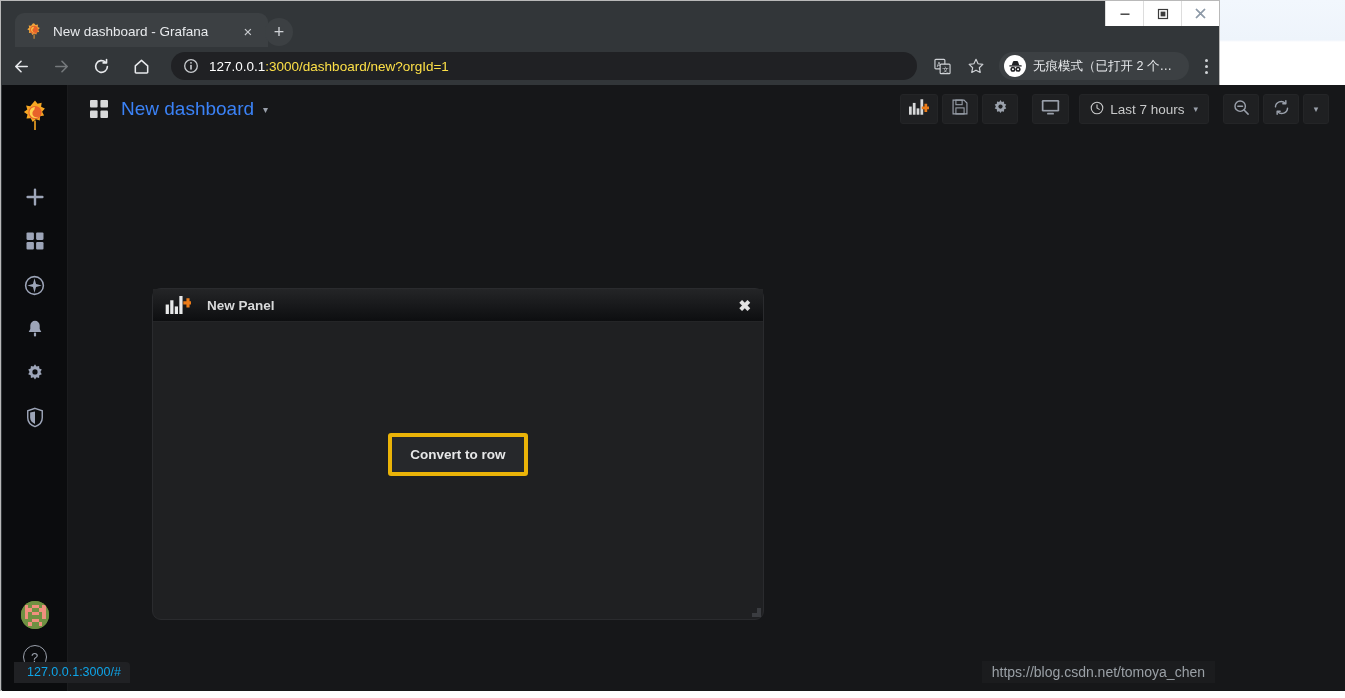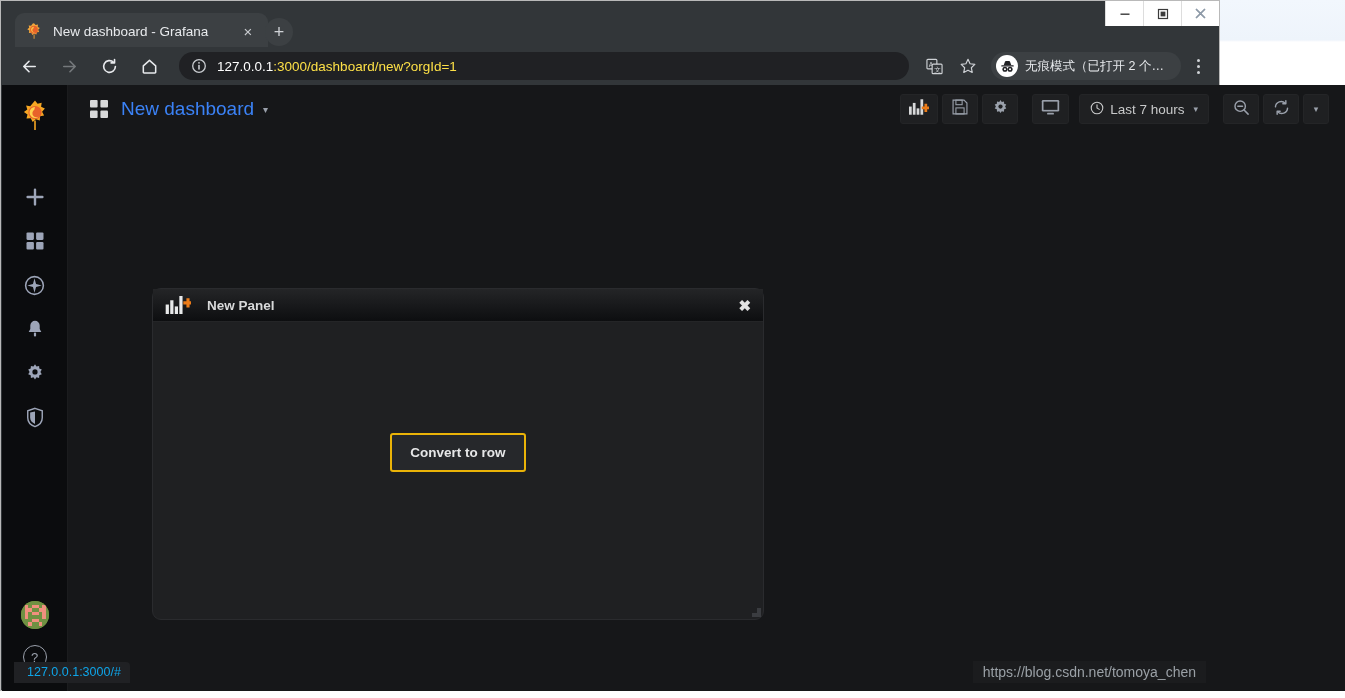--- a/index.html
+++ b/index.html
@@ -73,21 +73,21 @@
     width: 28px; height: 28px; border-radius: 50%;
     background: #3c4043;
     display: flex; align-items: center; justify-content: center;
     color: #cfd2d6; font-size: 18px; line-height: 1;
   }
 
   
   #toolbar {
     position: absolute; left: 0; top: 46px; right: 0; height: 38px;
     background: #323639;
-    display: flex; align-items: center; padding: 0 8px;
+    display: flex; align-items: center; padding: 0 0;
   }
   .nav-btn {
     width: 30px; height: 30px; margin: 0 5px;
     display: flex; align-items: center; justify-content: center;
     color: #e8eaed; border-radius: 50%;
   }
   .nav-btn.disabled { color: #75797c; }
   #omnibox {
     flex: 1 1 auto; height: 28px; margin: 0 8px 0 10px;
     background: #202124; border-radius: 14px;
@@ -215,21 +215,21 @@
     border: 2.5px solid #ffffff;
     display: flex; align-items: center; justify-content: center;
     margin-bottom: 9px;
   }
   .card-label {
     color: #e6e7e8; font-size: 13px; font-weight: bold;
     text-align: center; line-height: 1.25;
   }
   #convert-btn {
     margin-top: 23px;
-    background: #26282b; border: 2px solid #eab308; border-radius: 3px;
+    background: #26282b; border: 4px solid #eab308; border-radius: 3px;
     color: #e6e7e8; font-size: 13.5px; font-weight: bold;
     padding: 10px 18px;
   }
   #resize-handle {
     position: absolute; right: 2px; bottom: 2px; width: 10px; height: 10px;
   }
   #resize-handle:before {
     content: ""; position: absolute; right: 0; bottom: 0;
     width: 9px; height: 4px; background: #3a3c40;
   }
@@ -239,21 +239,21 @@
   }
 
   
   #status-bubble {
     position: absolute; left: 13px; bottom: 7px;
     background: #202124; color: #0ea5e9;
     font-size: 12.5px; padding: 3px 9px 4px 13px;
     border-radius: 0 4px 0 0;
   }
   #watermark {
-    position: absolute; right: 13px; bottom: 7px;
+    position: absolute; right: 4px; bottom: 7px;
     color: #9aa0a6; font-size: 14px;
     background: #1b1c1e; padding: 3px 10px;
   }
 </style>
 </head>
 <body>
 
 <div id="bg-window">
   <div id="bg-toolbar-ghosts">
     <div class="ghost-col">

